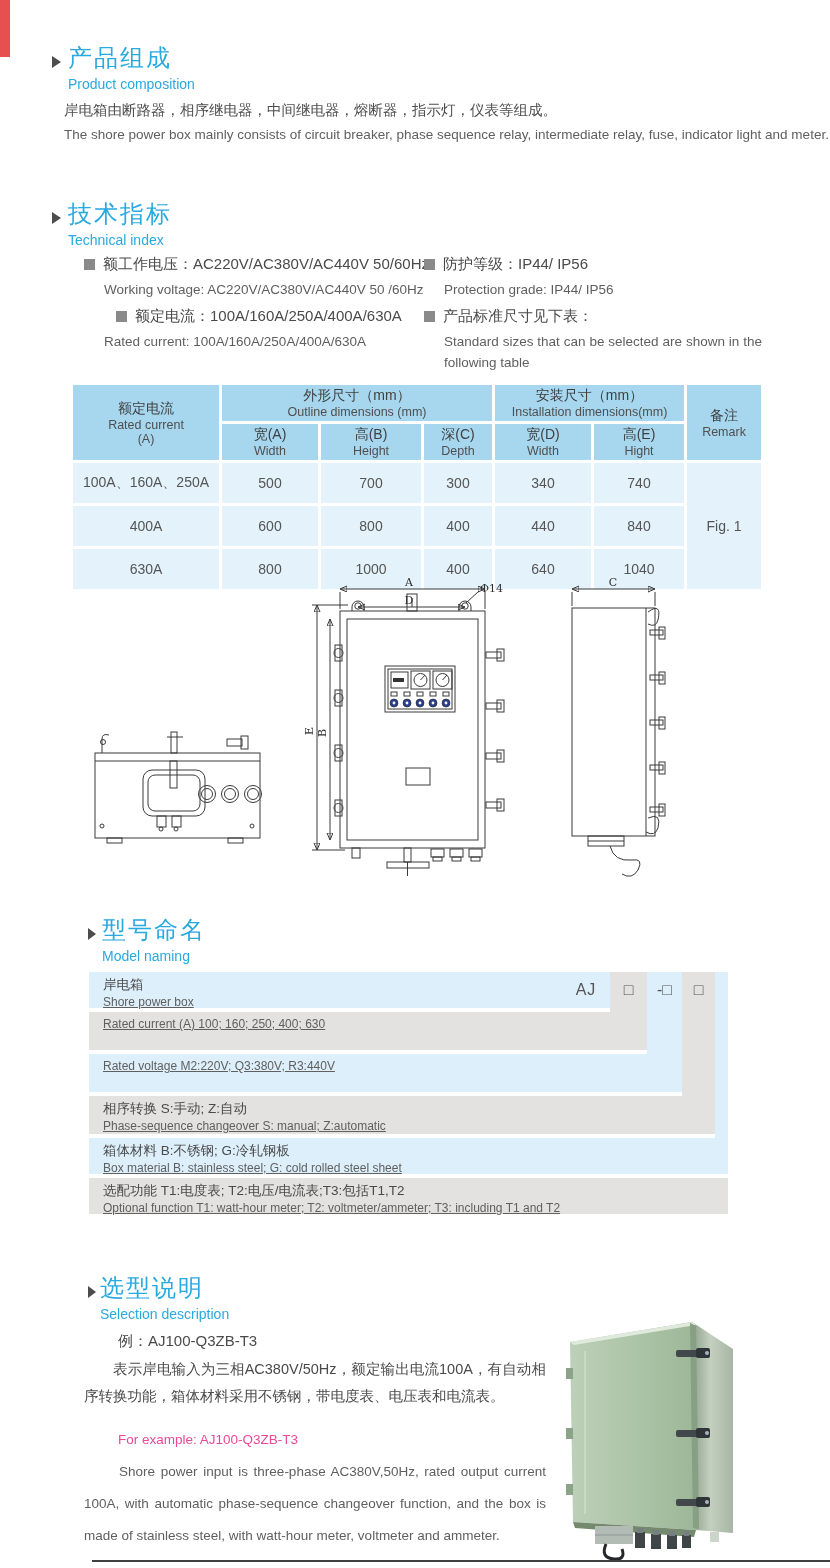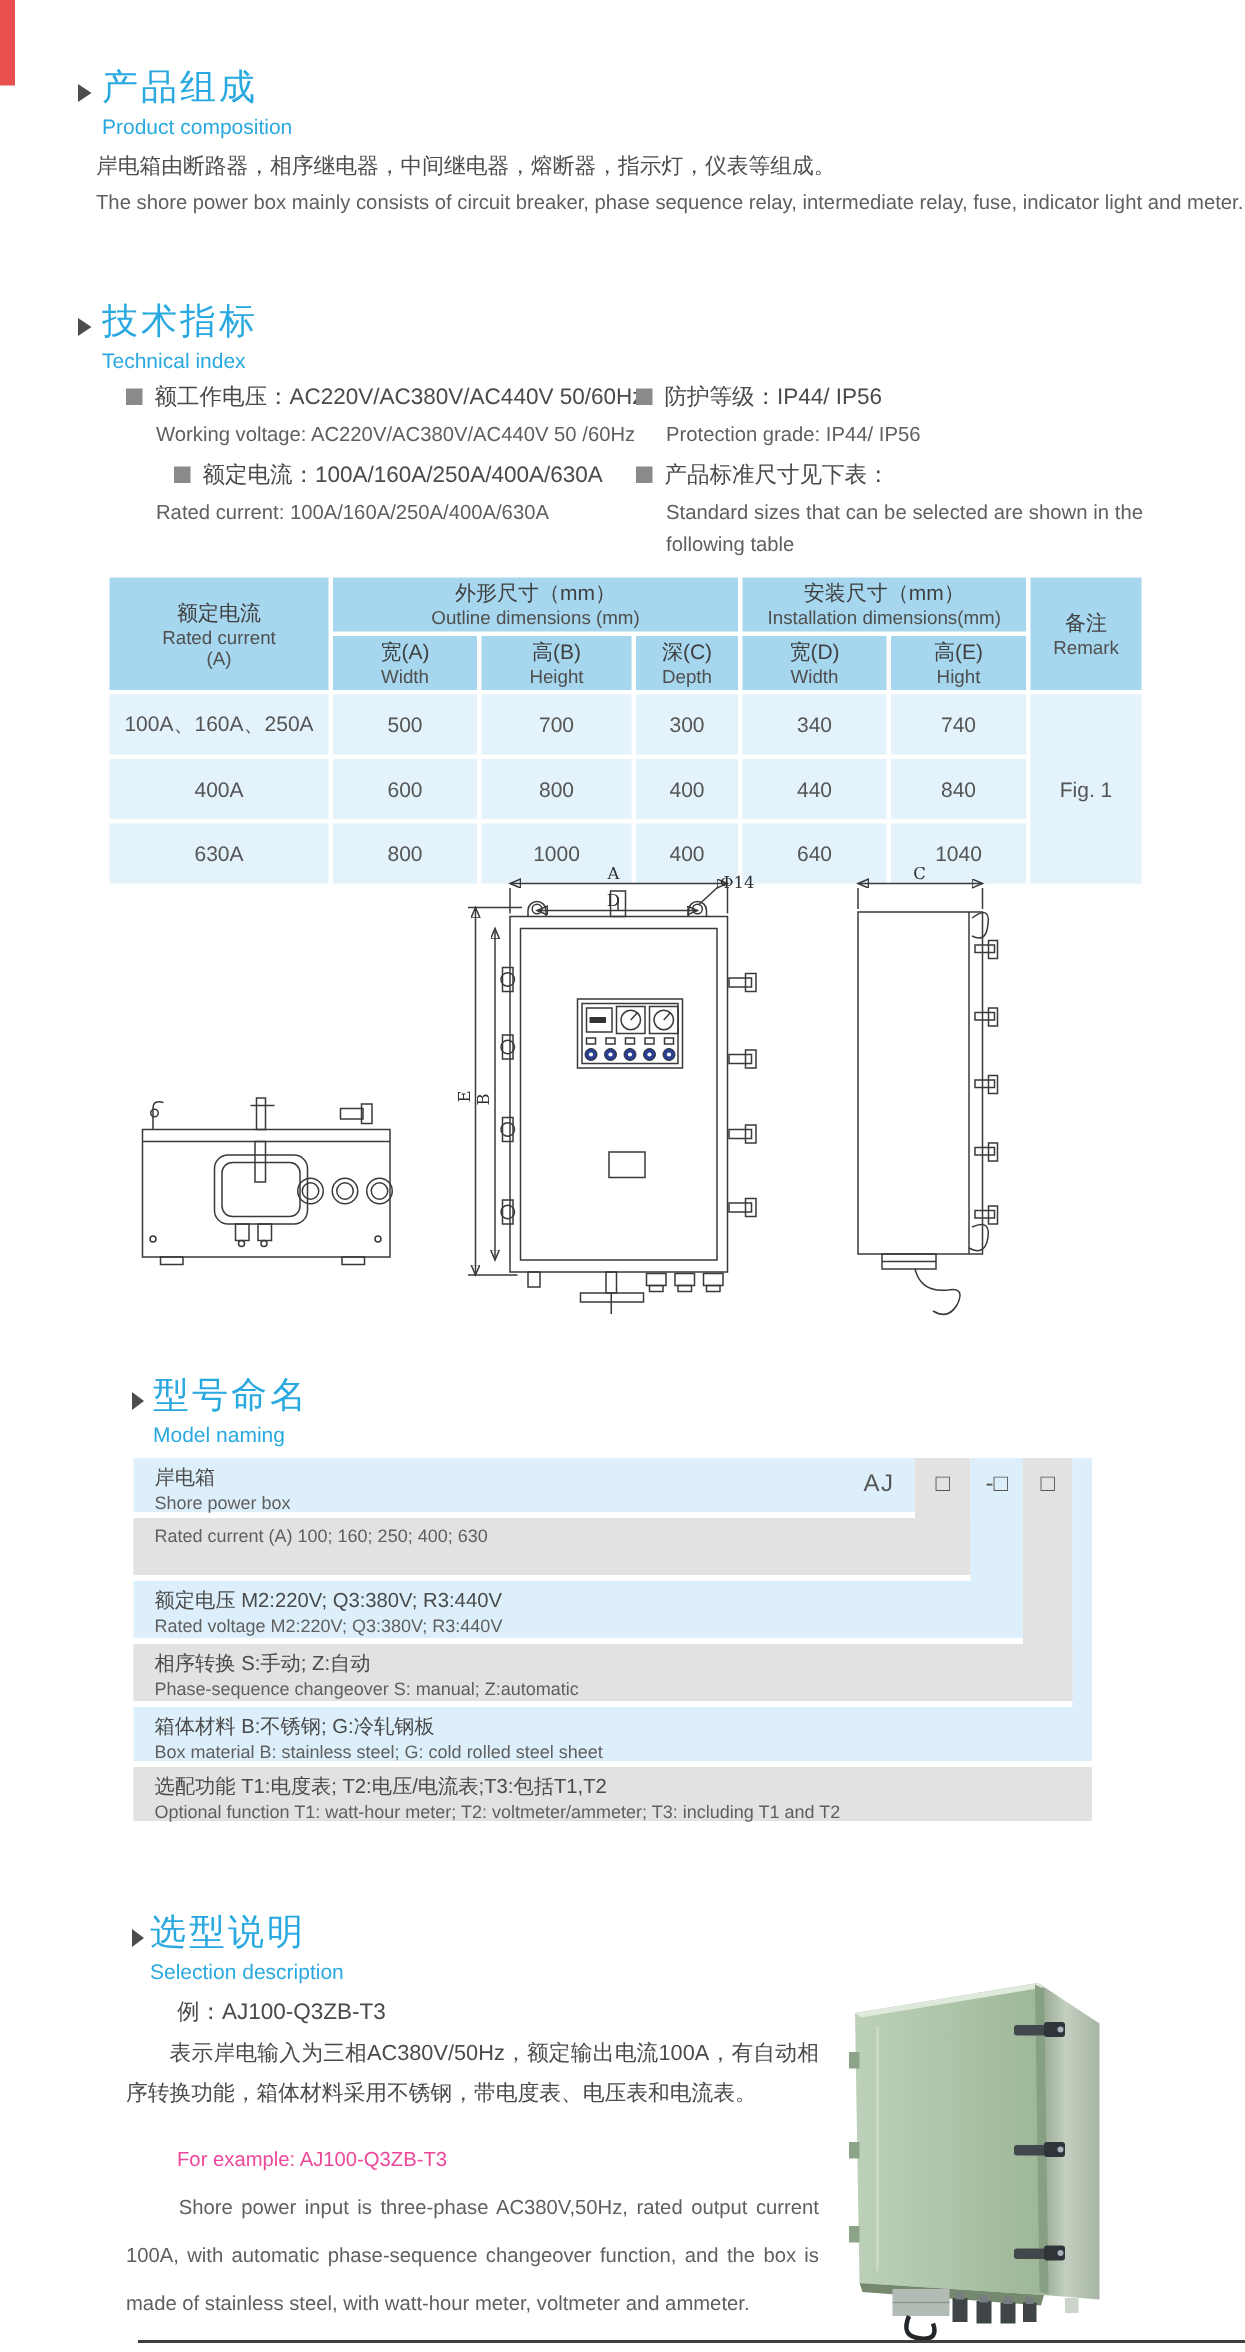--- a/index.html
+++ b/index.html
@@ -36,21 +36,21 @@
   .draw .lampDot{fill:#fff;stroke:none;}
   .draw text{fill:#2e2e2e;font-size:11px;stroke:none;}
 
   
   .ntable{position:relative;width:639px;height:242px;}
   .strip{position:absolute;top:0;}
   .blue{background:#ddeffa;}
   .gray{background:#e4e2e1;}
   .nrow{position:absolute;left:0;padding:4px 4px 0 14px;box-sizing:border-box;}
   .nrow .l1{font-size:13.5px;color:#4a4a4a;white-space:nowrap;}
-  .nrow .l2{font-size:12px;color:#5f5f5f;white-space:nowrap;margin-top:1px;}
+  .nrow .l2{font-size:12px;color:#5f5f5f;white-space:nowrap;margin-top:1px;text-decoration:underline;}
   .code{position:absolute;top:0;height:36px;line-height:36px;text-align:center;color:#555;}
   .code.aj{font-size:16px;letter-spacing:1px;}
   .code.box{font-size:16px;}
 
   
   .sel-example-zh{font-size:15px;color:#4a4a4a;white-space:nowrap;}
   .sel-para-zh{font-size:14.5px;color:#4a4a4a;width:462px;line-height:27px;text-indent:2em;text-align:justify;}
   .sel-example-en{font-size:13.5px;color:#ec4899;white-space:nowrap;}
   .sel-para-en{font-size:13.5px;color:#5f5f5f;width:462px;line-height:32px;text-indent:2.6em;text-align:justify;}
 
@@ -339,21 +339,20 @@
     <div class="strip blue" style="left:626px;width:13px;height:202px;"></div>
 
     <div class="nrow blue" style="top:0;width:521px;height:36px;">
       <div class="l1">岸电箱</div>
       <div class="l2">Shore power box</div>
     </div>
     <div class="nrow gray" style="top:40px;width:558px;height:38px;">
       <div class="l2">Rated current (A) 100; 160; 250; 400; 630</div>
     </div>
     <div class="nrow blue" style="top:82px;width:593px;height:38px;">
-      <div class="l1">额定电压   M2:220V;  Q3:380V;  R3:440V</div>
       <div class="l2">Rated voltage   M2:220V;  Q3:380V;  R3:440V</div>
     </div>
     <div class="nrow gray" style="top:124px;width:626px;height:38px;">
       <div class="l1">相序转换  S:手动; Z:自动</div>
       <div class="l2">Phase-sequence changeover  S: manual;  Z:automatic</div>
     </div>
     <div class="nrow blue" style="top:166px;width:639px;height:36px;">
       <div class="l1">箱体材料    B:不锈钢;  G:冷轧钢板</div>
       <div class="l2">Box material    B: stainless steel; G: cold rolled steel sheet</div>
     </div>

